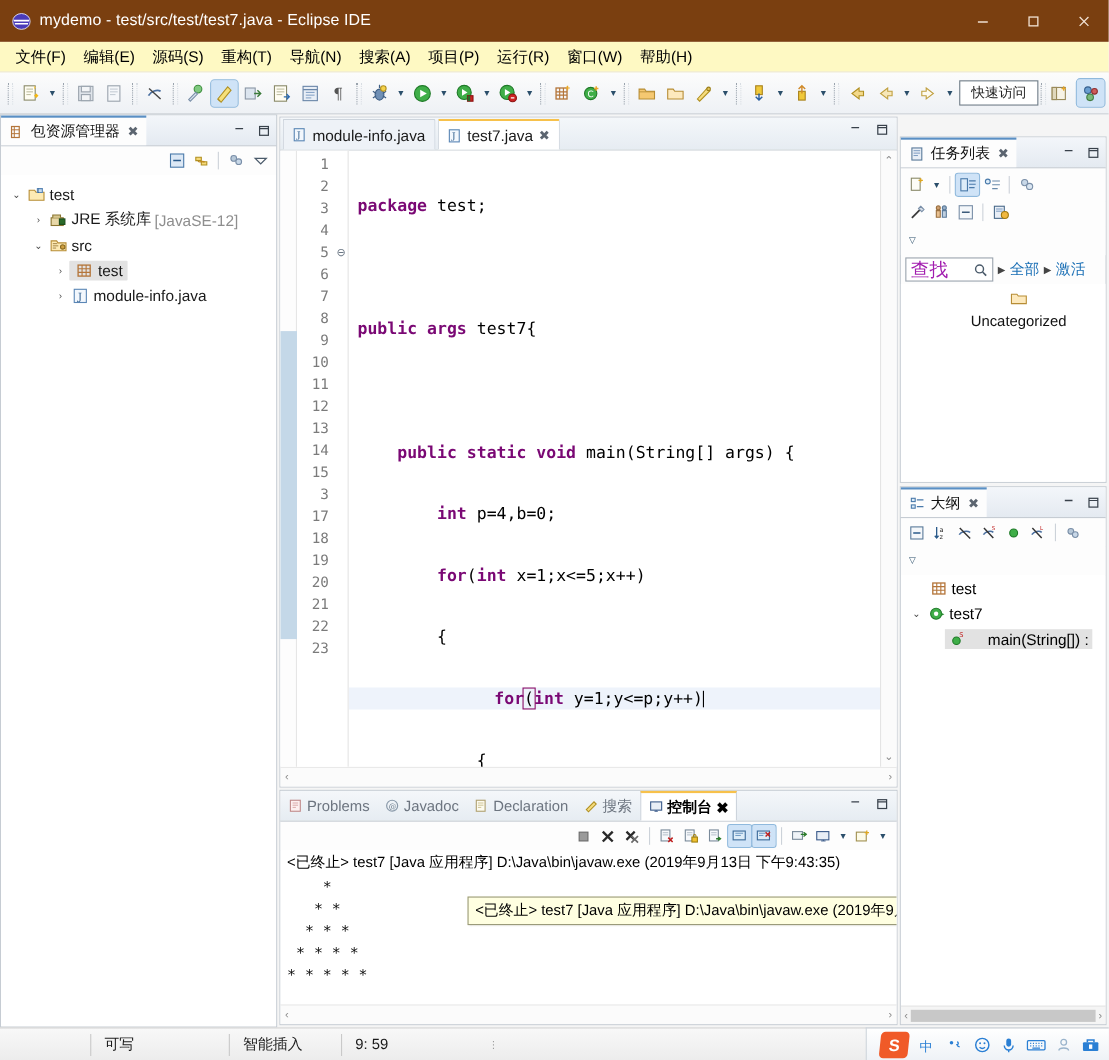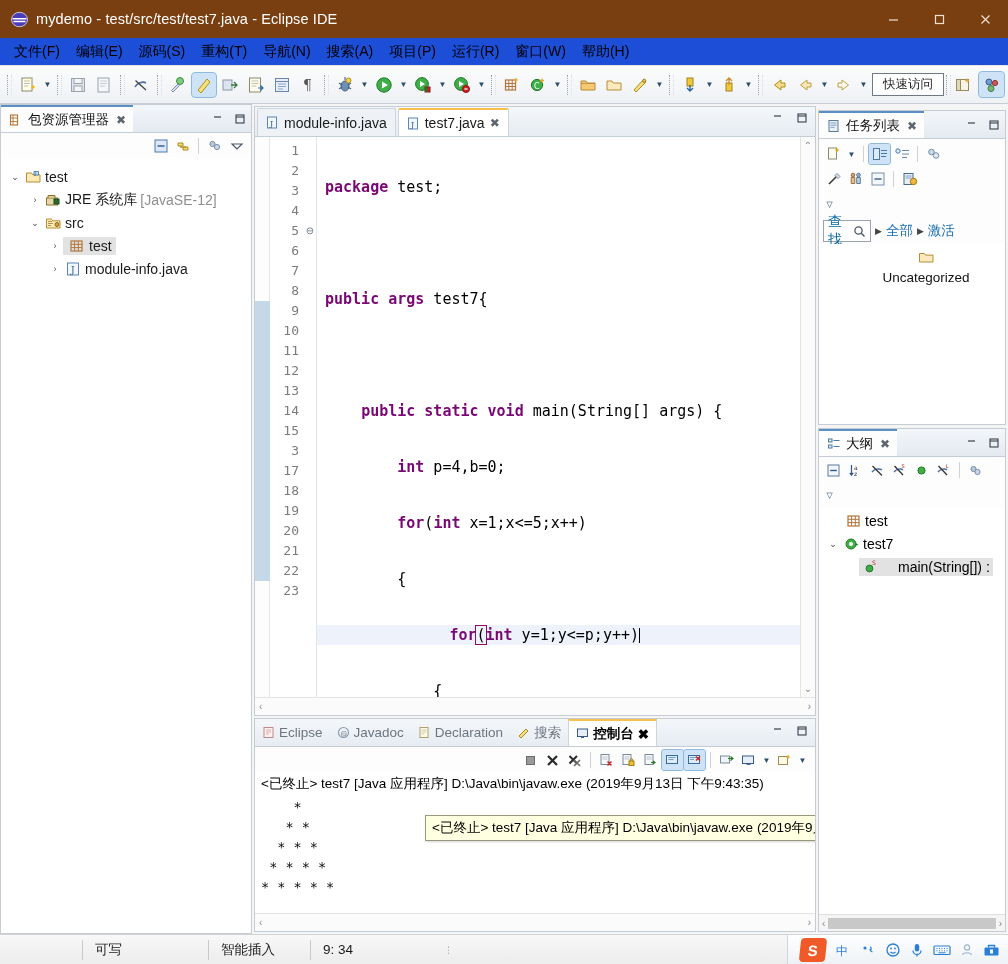--- a/index.html
+++ b/index.html
@@ -45,21 +45,21 @@
   }
   .win-btn {
     width: 46px; height: 38px;
     display: flex; align-items: center; justify-content: center;
     color: #f2e6dc; font-size: 15px;
   }
 
   
   .menubar {
     height: 28px; flex: 0 0 28px;
-    background: #1d4ed8;
+    background: #fef9c3;
     display: flex; align-items: center;
     padding-left: 6px;
     border-bottom: 1px solid #e8e4de;
   }
   .menu-item {
     padding: 3px 8px;
     font-size: 14px;
     color: #000;
     white-space: nowrap;
     cursor: default;
@@ -362,31 +362,31 @@
     display: flex; align-items: center; justify-content: space-between;
     padding: 0 4px; color: #8a8a8a; font-size: 10px;
   }
 
   
   #right-col {
     width: 190px; flex: 0 0 190px;
     display: flex; flex-direction: column;
     min-height: 0;
   }
-  #task-list { flex: 0 0 315px; margin: 6px 2px 0 0; justify-content: space-between; }
+  #task-list { flex: 0 0 315px; margin: 20px 2px 0 0; justify-content: space-between; }
   #outline-view { flex: 1 1 auto; margin: 3px 2px 2px 0; }
   .task-filter {
     display: flex; align-items: center; gap: 4px;
     padding: 2px 4px; font-size: 13px;
   }
   .find-box {
     border: 1px solid #9aa3ad; background: #fff;
-    height: 22px; width: 48px;
+    height: 22px; width: 80px;
     display: flex; align-items: center; justify-content: space-between;
-    padding: 0 4px; font-size: 14px; color: #0369a1;
+    padding: 0 4px; font-size: 17px; color: #a21caf;
   }
   .filter-link { color: #1a6fb5; font-size: 13.5px; }
   .tri { color: #444; font-size: 9px; }
   .uncat {
     display: flex; align-items: center; gap: 5px;
     padding: 5px 0 0 28px; font-size: 13.5px; color: #111; flex-direction: column;
   }
   .outline-row {
     display: flex; align-items: center; height: 23px;
     padding-left: 4px; font-size: 14px; white-space: nowrap;
@@ -911,21 +911,21 @@
 
       <div class="console-panel">
         <div class="ctabbar">
           <div class="ctab">
             <span>
               <svg width="13" height="13" viewBox="0 0 13 13">
                   <rect x="2" y="1.5" width="9" height="10" fill="#fdf0f0" stroke="#c08a8a"></rect>
                   <path d="M4 4h5M4 6h5M4 8h3" stroke="#d6a0a0" stroke-width=".8"></path>
                 </svg>
             </span>
-            <span>Eclipse</span>
+            <span>Problems</span>
           </div>
           <div class="ctab">
             <span>
               <svg width="13" height="13" viewBox="0 0 13 13">
                   <circle cx="6.5" cy="6.5" r="5" fill="none" stroke="#8a9aaa" stroke-width="1.1"></circle>
                   <text x="3.5" y="9.5" font-size="7" fill="#6a7a8a" font-family="DejaVu Serif">@</text>
                 </svg>
             </span>
             <span>Javadoc</span>
           </div>
@@ -1296,21 +1296,21 @@
           <span>›</span>
         </div>
       </div>
     </div>
   </div>
 
   <div class="statusbar">
     <div class="sb-cell first" style="width:82px;"></div>
     <div class="sb-cell" style="width:126px;">可写</div>
     <div class="sb-cell" style="width:102px;">智能插入</div>
-    <div class="sb-cell" style="width:120px;">9: 34</div>
+    <div class="sb-cell" style="width:120px;">9: 59</div>
     <div class="sb-dots">⋮</div>
 
     <div class="ime-bar">
       <span class="sogou">S</span>
       <span class="ime-ic">
         <svg width="17" height="16" viewBox="0 0 17 16">
             <text x="1" y="13" font-size="12" fill="#2a7fd4" font-family="DejaVu Sans">中</text>
           </svg>
       </span>
       <span class="ime-ic">

